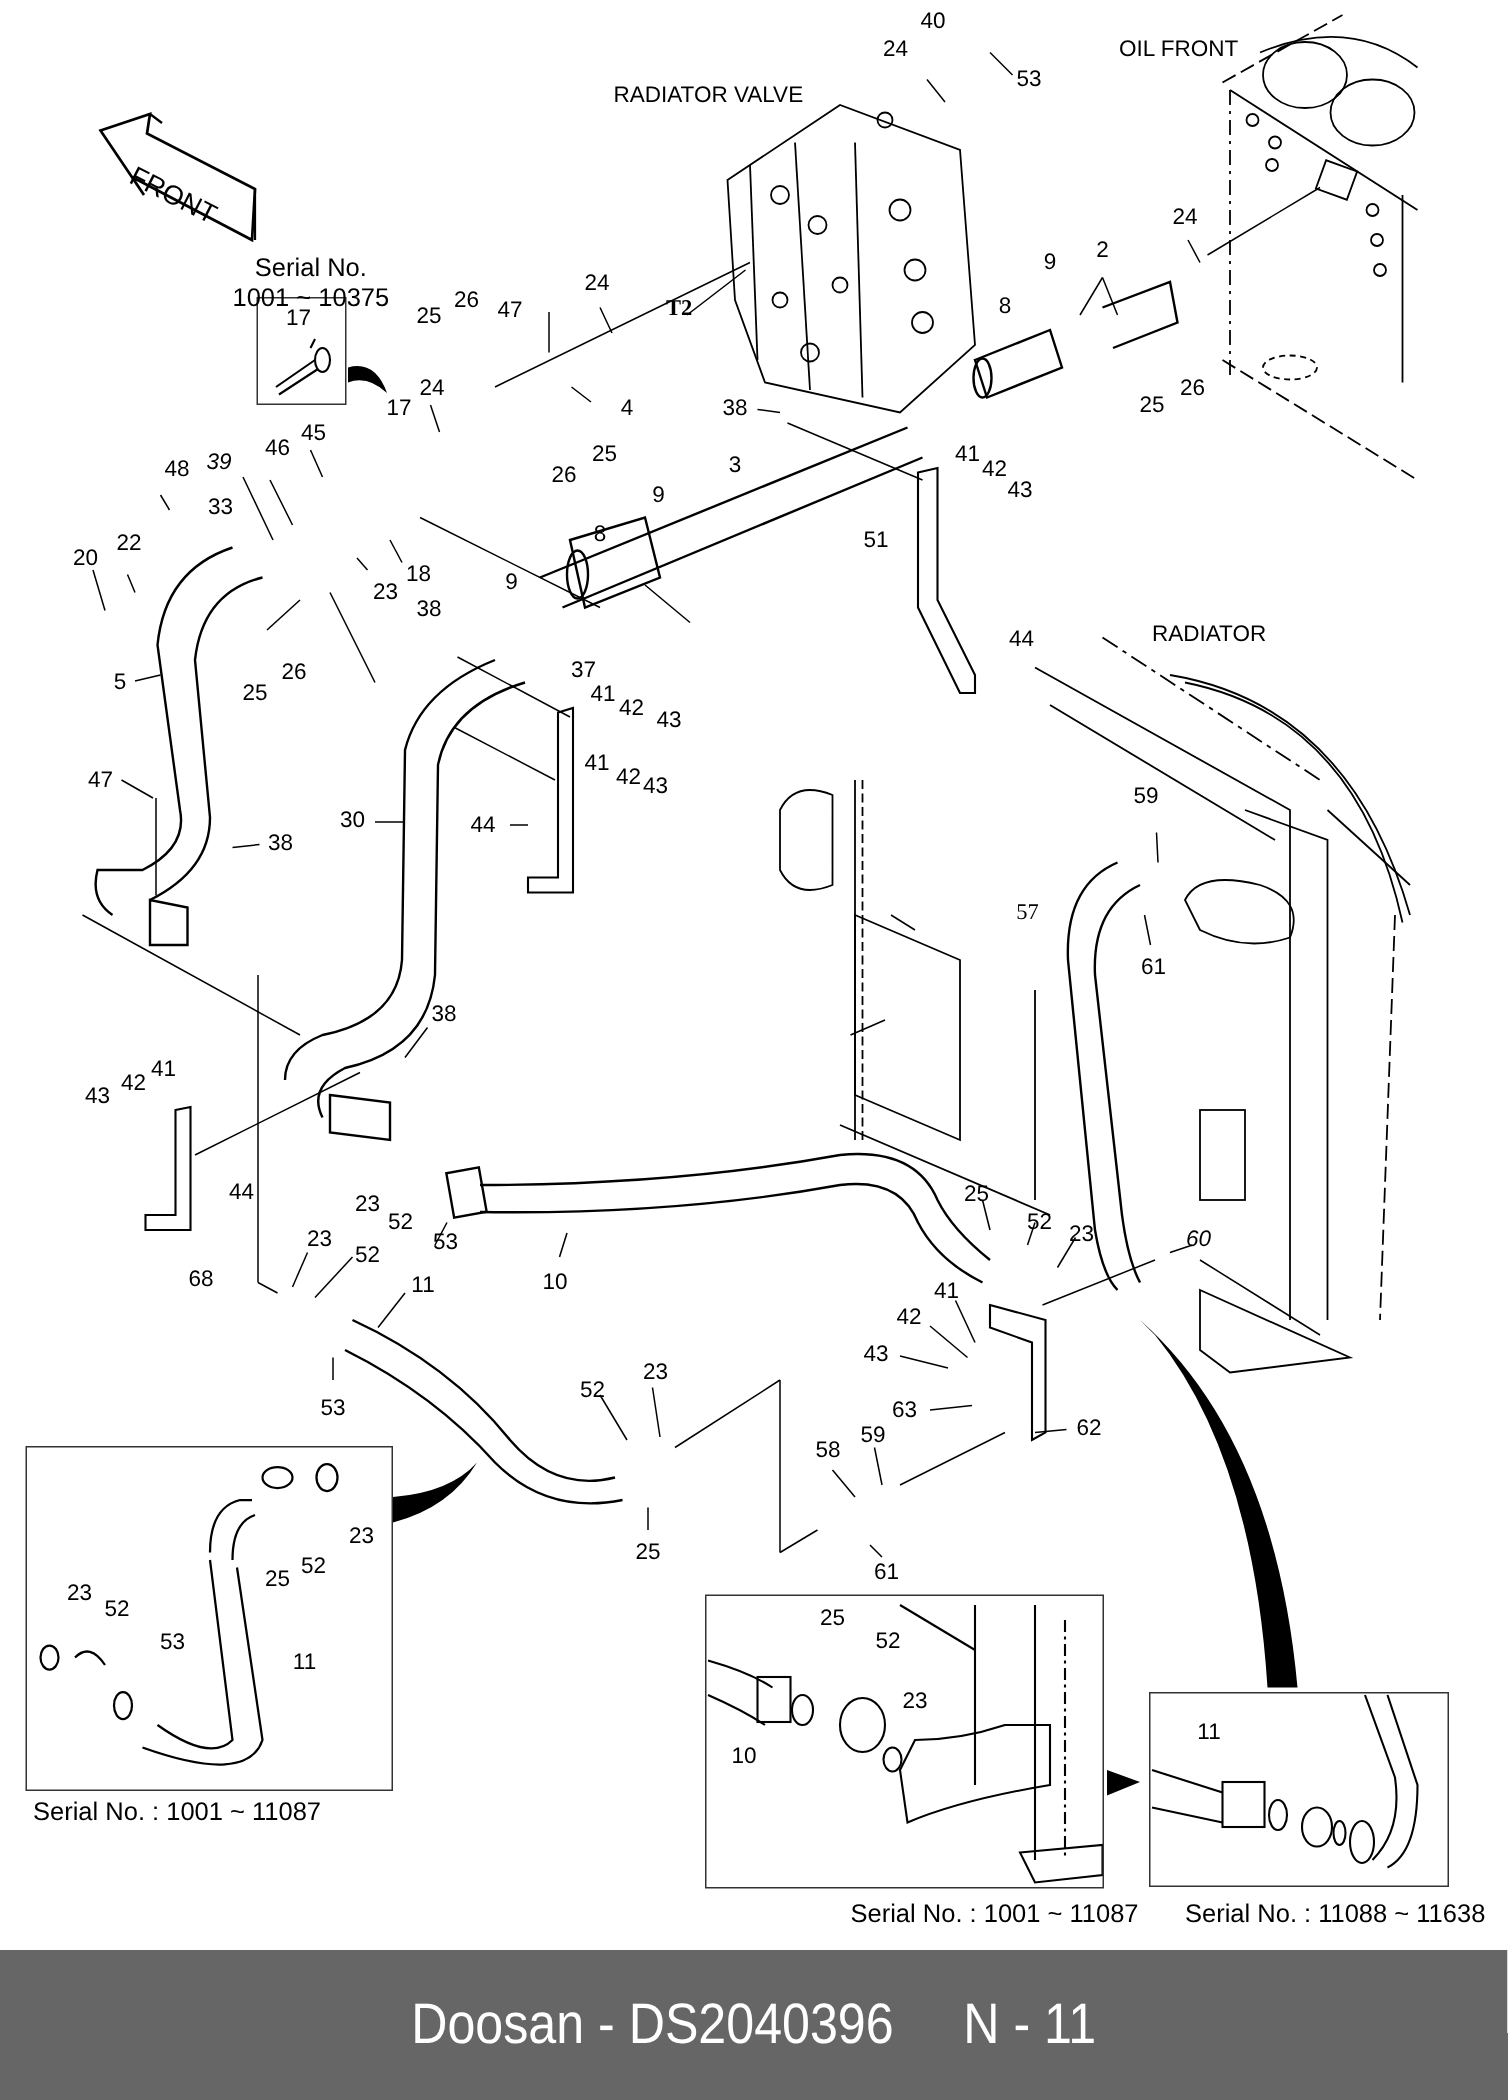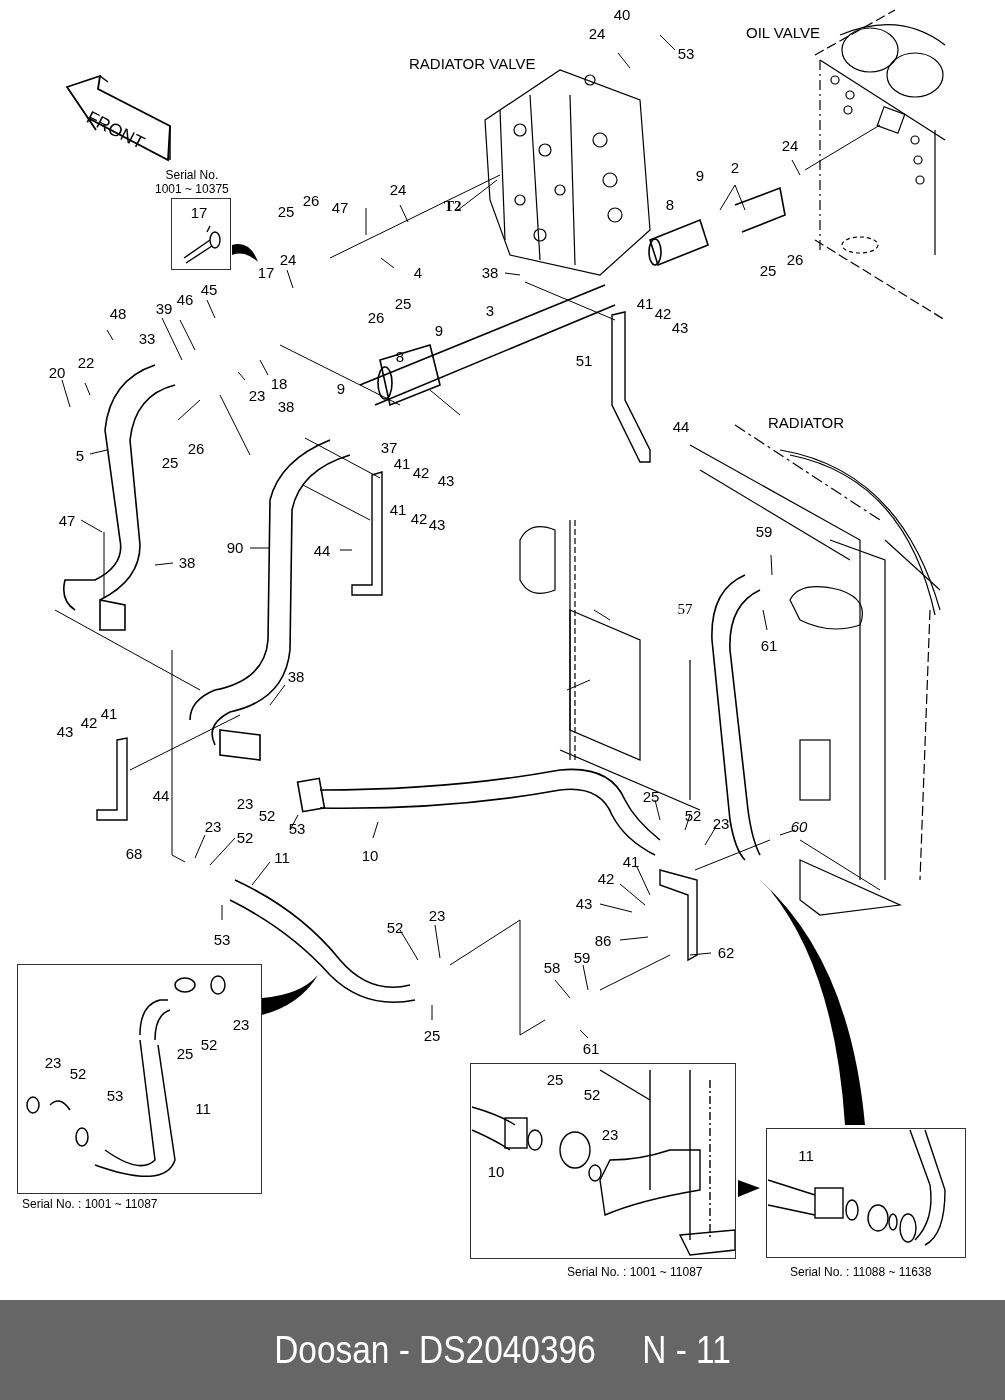--- a/index.html
+++ b/index.html
@@ -1,20 +1,20 @@
 <!DOCTYPE html>
 <html><head>
 <meta charset="utf-8">
 <style>
   html,body{margin:0;padding:0;background:#fff;}
   body{width:1005px;height:1400px;position:relative;overflow:hidden;font-family:"Liberation Sans",sans-serif;color:#000;}
   #diagram{position:absolute;left:0;top:0;width:1005px;height:1300px;}
   .lbl{position:absolute;font-size:15px;line-height:1;white-space:nowrap;transform:translate(-50%,-50%);}
   .title{position:absolute;font-size:15px;line-height:1;white-space:nowrap;}
-  .serial{position:absolute;font-size:12px;line-height:1.15;white-space:nowrap;text-align:center;}
+  .serial{position:absolute;font-size:17px;line-height:1.15;white-space:nowrap;text-align:center;}
   .inset{position:absolute;border:1.5px solid #333;background:transparent;}
   #footer{position:absolute;left:0;top:1300px;width:1005px;height:100px;background:#666666;display:flex;align-items:center;justify-content:center;}
   #footer span{color:#fff;font-size:38px;font-family:"Liberation Sans",sans-serif;letter-spacing:0px;transform:scaleX(0.88);display:inline-block;}
   svg{position:absolute;left:0;top:0;}
 </style>
 </head>
 <body>
 
 <div id="diagram">
 
@@ -250,21 +250,21 @@
       <line x1="210" y1="226" x2="207" y2="232"></line>
     </g>
   </svg>
 
   <div class="inset" style="left:171px;top:198px;width:58px;height:70px;"></div>
   <div class="inset" style="left:17px;top:964px;width:243px;height:228px;"></div>
   <div class="inset" style="left:470px;top:1063px;width:264px;height:194px;"></div>
   <div class="inset" style="left:766px;top:1128px;width:198px;height:128px;"></div>
 
   <span class="title" style="left:409px;top:56px;">RADIATOR VALVE</span>
-  <span class="title" style="left:746px;top:25px;">OIL VALVE</span>
+  <span class="title" style="left:746px;top:25px;">OIL FRONT</span>
   <span class="title" style="left:768px;top:415px;">RADIATOR</span>
   <span class="title" style="left:92px;top:108px;font-size:18px;transform:rotate(27deg);transform-origin:left top;">FRONT</span>
   <span class="title" style="left:444px;top:199px;font-weight:bold;font-family:Liberation Serif, serif;">T2</span>
 
   <span class="serial" style="left:155px;top:169px;white-space:pre;">Serial No.
 1001 ~ 10375</span>
   <span class="serial" style="left:22px;top:1198px;">Serial No. : 1001 ~ 11087</span>
   <span class="serial" style="left:567px;top:1266px;">Serial No. : 1001 ~ 11087</span>
   <span class="serial" style="left:790px;top:1266px;">Serial No. : 11088 ~ 11638</span>
 
@@ -288,21 +288,21 @@
   <span class="lbl" style="left:768px;top:270px;">25</span>
   <span class="lbl" style="left:795px;top:259px;">26</span>
   <span class="lbl" style="left:490px;top:272px;">38</span>
   <span class="lbl" style="left:490px;top:310px;">3</span>
   <span class="lbl" style="left:645px;top:303px;">41</span>
   <span class="lbl" style="left:663px;top:313px;">42</span>
   <span class="lbl" style="left:680px;top:327px;">43</span>
   <span class="lbl" style="left:584px;top:360px;">51</span>
   <span class="lbl" style="left:681px;top:426px;">44</span>
   <span class="lbl" style="left:118px;top:313px;text-align:right;">48</span>
-  <span class="lbl" style="left:164px;top:308px;">39</span>
+  <span class="lbl" style="left:146px;top:308px;font-style:italic;">39</span>
   <span class="lbl" style="left:185px;top:299px;">46</span>
   <span class="lbl" style="left:209px;top:289px;">45</span>
   <span class="lbl" style="left:147px;top:338px;text-align:center;">33</span>
   <span class="lbl" style="left:57px;top:372px;">20</span>
   <span class="lbl" style="left:86px;top:362px;">22</span>
   <span class="lbl" style="left:279px;top:383px;">18</span>
   <span class="lbl" style="left:257px;top:395px;">23</span>
   <span class="lbl" style="left:439px;top:330px;">9</span>
   <span class="lbl" style="left:400px;top:356px;">8</span>
   <span class="lbl" style="left:341px;top:388px;">9</span>
@@ -312,21 +312,21 @@
   <span class="lbl" style="left:80px;top:455px;">5</span>
   <span class="lbl" style="left:389px;top:447px;">37</span>
   <span class="lbl" style="left:402px;top:463px;">41</span>
   <span class="lbl" style="left:421px;top:472px;">42</span>
   <span class="lbl" style="left:446px;top:480px;">43</span>
   <span class="lbl" style="left:398px;top:509px;">41</span>
   <span class="lbl" style="left:419px;top:518px;">42</span>
   <span class="lbl" style="left:437px;top:524px;">43</span>
   <span class="lbl" style="left:322px;top:550px;">44</span>
   <span class="lbl" style="left:67px;top:520px;">47</span>
-  <span class="lbl" style="left:235px;top:547px;">90</span>
+  <span class="lbl" style="left:235px;top:547px;">30</span>
   <span class="lbl" style="left:187px;top:562px;">38</span>
   <span class="lbl" style="left:764px;top:531px;">59</span>
   <span class="lbl" style="left:685px;top:609px;font-family:Liberation Serif, serif;">57</span>
   <span class="lbl" style="left:769px;top:645px;">61</span>
   <span class="lbl" style="left:296px;top:676px;">38</span>
   <span class="lbl" style="left:65px;top:731px;">43</span>
   <span class="lbl" style="left:89px;top:722px;">42</span>
   <span class="lbl" style="left:109px;top:713px;">41</span>
   <span class="lbl" style="left:161px;top:795px;">44</span>
   <span class="lbl" style="left:134px;top:853px;">68</span>
@@ -338,21 +338,21 @@
   <span class="lbl" style="left:245px;top:837px;">52</span>
   <span class="lbl" style="left:282px;top:857px;">11</span>
   <span class="lbl" style="left:222px;top:939px;">53</span>
   <span class="lbl" style="left:651px;top:796px;">25</span>
   <span class="lbl" style="left:693px;top:815px;">52</span>
   <span class="lbl" style="left:721px;top:823px;">23</span>
   <span class="lbl" style="left:799px;top:826px;font-style:italic;">60</span>
   <span class="lbl" style="left:631px;top:861px;">41</span>
   <span class="lbl" style="left:606px;top:878px;">42</span>
   <span class="lbl" style="left:584px;top:903px;">43</span>
-  <span class="lbl" style="left:603px;top:940px;">86</span>
+  <span class="lbl" style="left:603px;top:940px;">63</span>
   <span class="lbl" style="left:726px;top:952px;">62</span>
   <span class="lbl" style="left:395px;top:927px;">52</span>
   <span class="lbl" style="left:437px;top:915px;">23</span>
   <span class="lbl" style="left:552px;top:967px;">58</span>
   <span class="lbl" style="left:582px;top:957px;">59</span>
   <span class="lbl" style="left:432px;top:1035px;">25</span>
   <span class="lbl" style="left:591px;top:1048px;">61</span>
   <span class="lbl" style="left:241px;top:1024px;">23</span>
   <span class="lbl" style="left:185px;top:1053px;">25</span>
   <span class="lbl" style="left:209px;top:1044px;">52</span>

